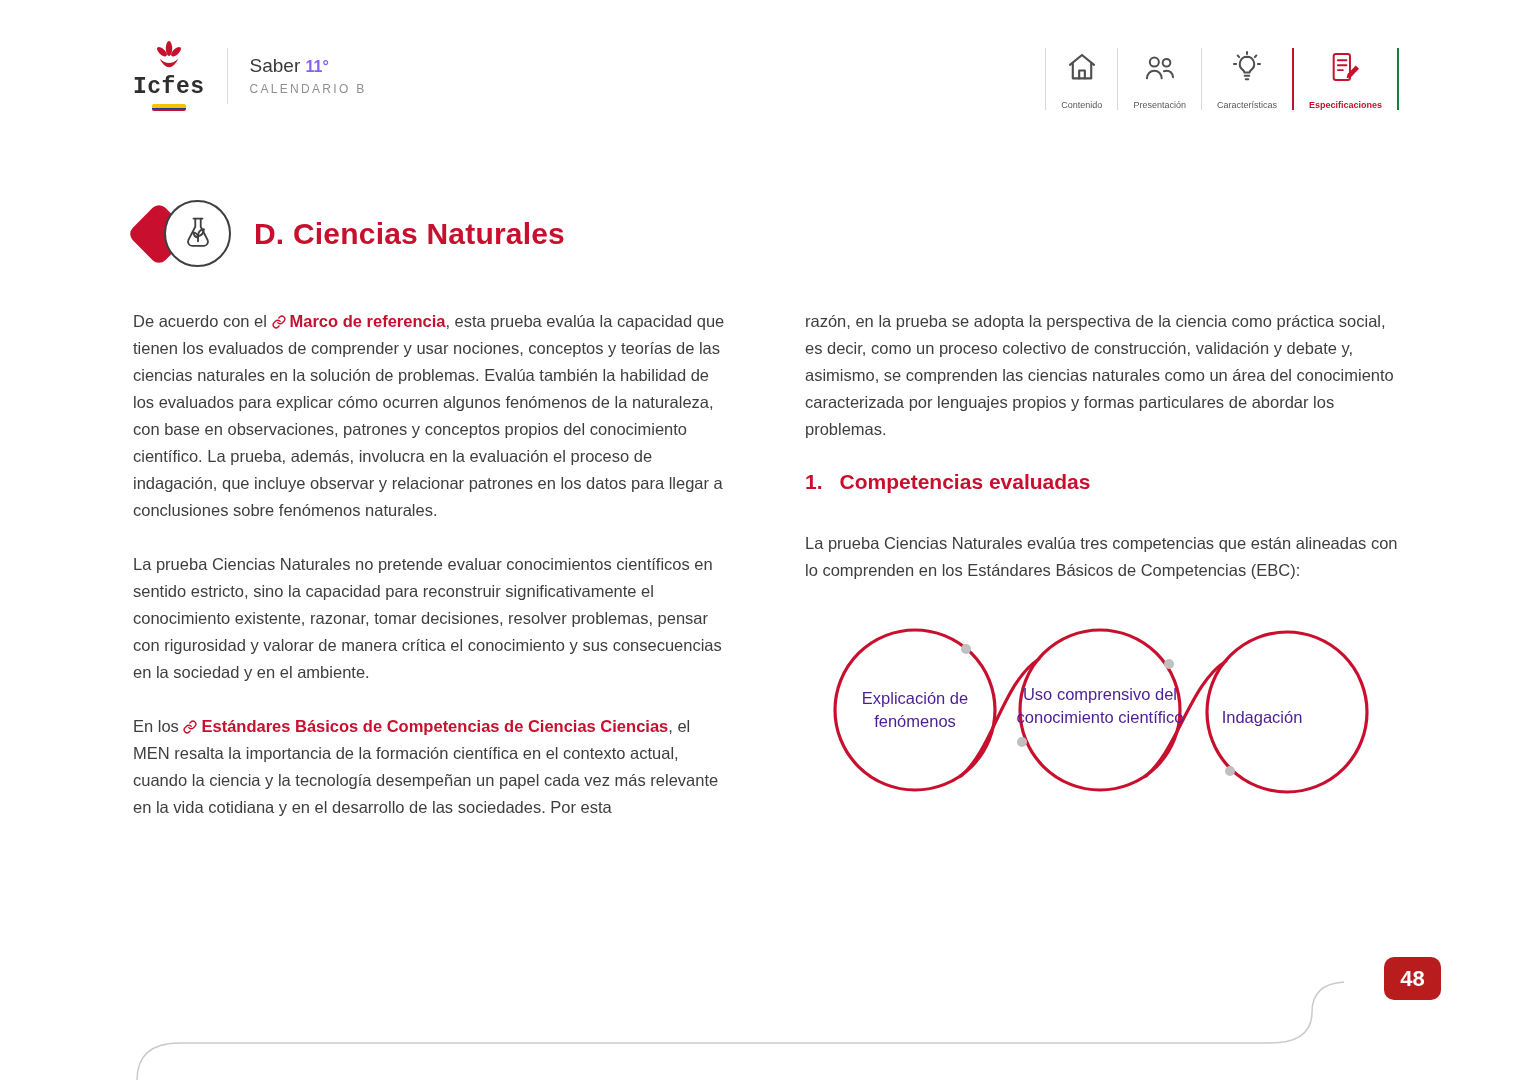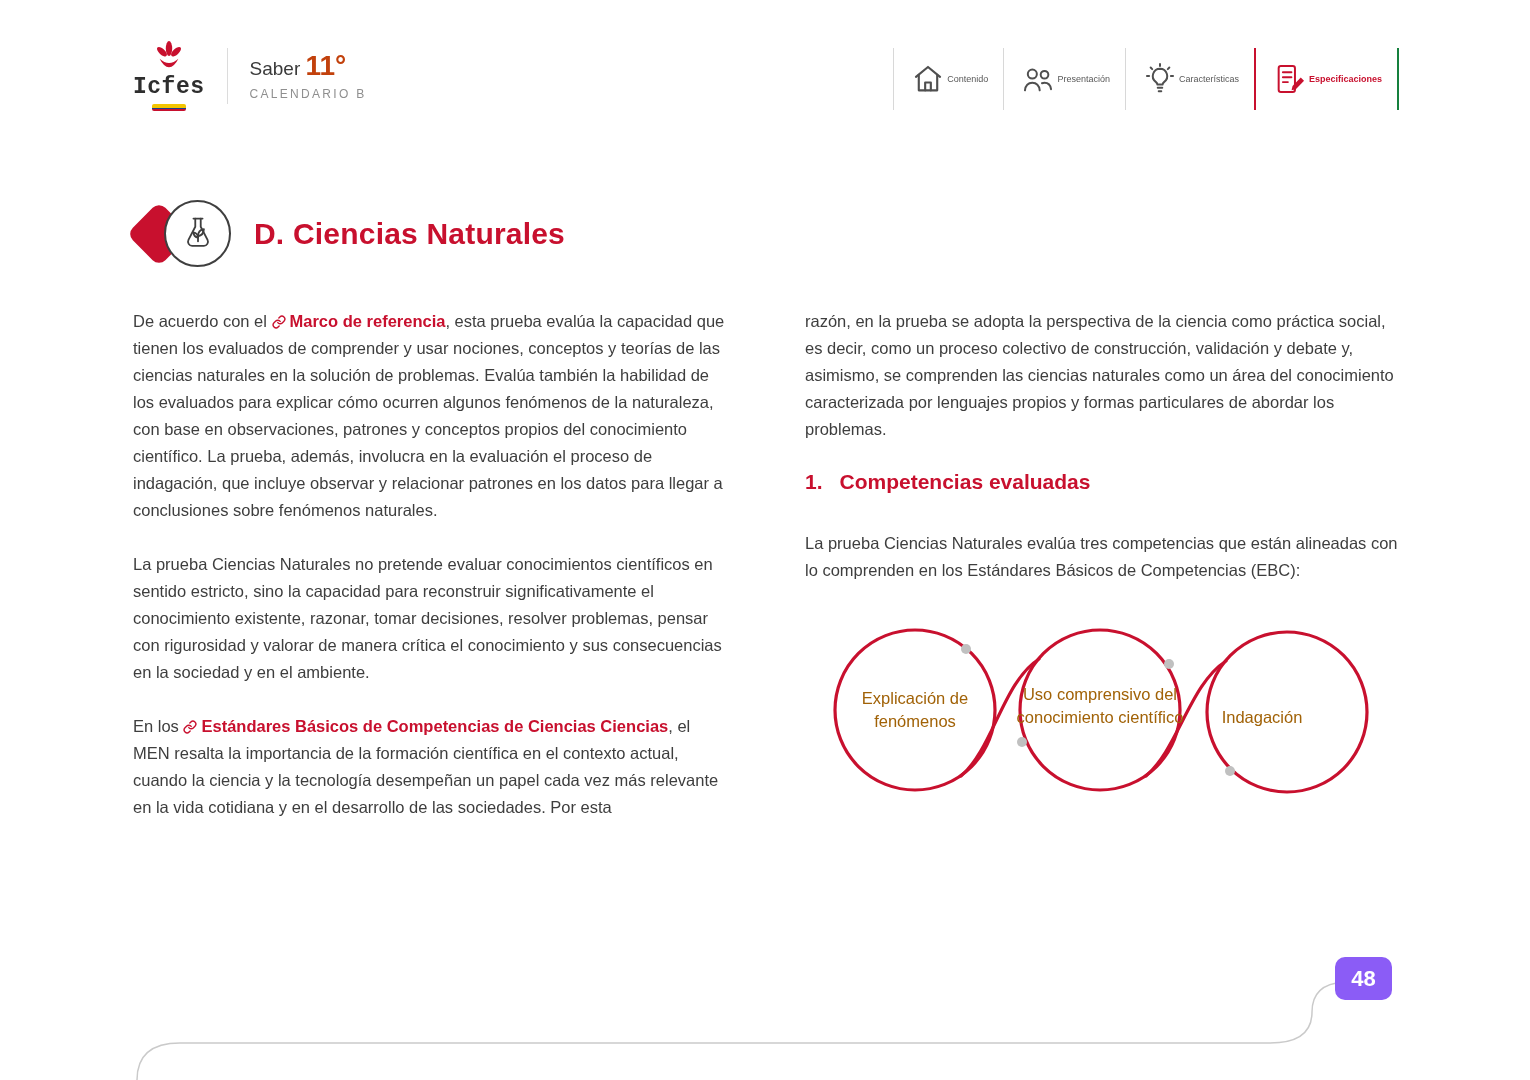--- a/index.html
+++ b/index.html
@@ -11,26 +11,26 @@
   .brand { position:absolute; left:133px; top:40px; display:flex; align-items:center; }
   .logo { display:flex; flex-direction:column; align-items:center; }
   .logo-mark { line-height:1; }
   .logo-text { font-weight:bold; font-size:23px; color:#2e2e2e; letter-spacing:.5px; margin-top:1px;font-family:Liberation Mono, monospace; }
   .logo-flag { display:flex; flex-direction:column; width:34px; height:7px; border-radius:2px; overflow:hidden; margin-top:4px; }
   .logo-flag .y { flex:2; background:#f2c500; }
   .logo-flag .b { flex:1; background:#1a3e8c; }
   .logo-flag .r { flex:1; background:#c8102e; }
   .brand-divider { width:1px; height:56px; background:#dcdcdc; margin:0 22px; }
   .product-title { font-size:19px; color:#3a3a3a; }
-  .product-title b { font-size:28px; color:#c2410c;margin-top:14px; }
+  .product-title b { font-size:16px; color:#8b5cf6;margin-top:14px; }
   .product-subtitle { font-size:12px; letter-spacing:2.3px; color:#8f8f8f; margin-top:5px; }
 
   
   .nav { position:absolute; right:131px; top:48px; display:flex; }
-  .nav-item { display:flex; flex-direction:row; align-items:center; justify-content:space-between; height:62px; padding:0 15px; border-left:1.5px solid #d8d8d8; cursor:pointer; }
+  .nav-item { display:flex; flex-direction:column; align-items:center; justify-content:space-between; height:62px; padding:0 15px; border-left:1.5px solid #d8d8d8; cursor:pointer; }
   .nav-icon { width:38px; height:38px; display:flex; align-items:center; justify-content:center; color:#4f4f4f; }
   .nav-icon svg { width:34px; height:34px; }
   .nav-label { font-size:9px; color:#585858; white-space:nowrap; }
   .nav-item.active { border-left:2px solid #c8102e; border-right:2px solid #15803d; }
   .nav-item.active .nav-icon { color:#c8102e; }
   .nav-item.active .nav-label { color:#c8102e; font-weight:bold; }
 
   
   .section-heading { position:absolute; left:128px; top:194px; display:flex; align-items:center; }
   .section-icon { position:relative; width:104px; height:80px; flex:0 0 auto; }
@@ -45,28 +45,28 @@
   .col p { font-size:16.5px; line-height:27px; color:#3e3e3e; margin:0 0 27px 0; }
   .doc-link { color:#c8102e; font-weight:bold; text-decoration:none; cursor:pointer; }
   .link-icon { display:inline-block; width:14px; height:14px; vertical-align:-2px; margin-right:4px; color:#c8102e; }
   .link-icon svg { width:14px; height:14px; display:block; }
   .sub-heading { display:flex; align-items:baseline; color:#c8102e; font-size:21px; font-weight:bold; margin:14px 0 36px 0; }
   .sub-heading .num { margin-right:17px; }
 
   
   .diagram { position:absolute; left:812px; top:606px; width:570px; height:235px; }
   .diagram svg.loops { position:absolute; left:0; top:0; width:570px; height:235px; }
-  .node-label { position:absolute; font-size:16.5px; line-height:23px; color:#a16207; text-align:center; }
+  .node-label { position:absolute; font-size:16.5px; line-height:23px; color:#4c1d95; text-align:center; }
   .node-label.n1 { left:23px;  top:81px;  width:160px; }
   .node-label.n2 { left:198px; top:77px;  width:180px; }
   .node-label.n3 { left:378px; top:100px; width:144px; }
 
   
   .footer-line { position:absolute; left:0; top:0; width:1530px; height:1080px; pointer-events:none; }
-  .page-badge { position:absolute; left:1335px; top:957px; width:57px; height:43px; background:#8b5cf6; border-radius:10px; color:#ffffff; font-size:22px; font-weight:bold; display:flex; align-items:center; justify-content:center; }
+  .page-badge { position:absolute; left:1384px; top:957px; width:57px; height:43px; background:#b91c1c; border-radius:10px; color:#ffffff; font-size:22px; font-weight:bold; display:flex; align-items:center; justify-content:center; }
 </style>
 </head>
 <body>
 
 <div class="page">
 
   <div class="brand">
     <div class="logo">
       <span class="logo-mark">
         <svg width="32" height="30" viewBox="0 0 34 32">

